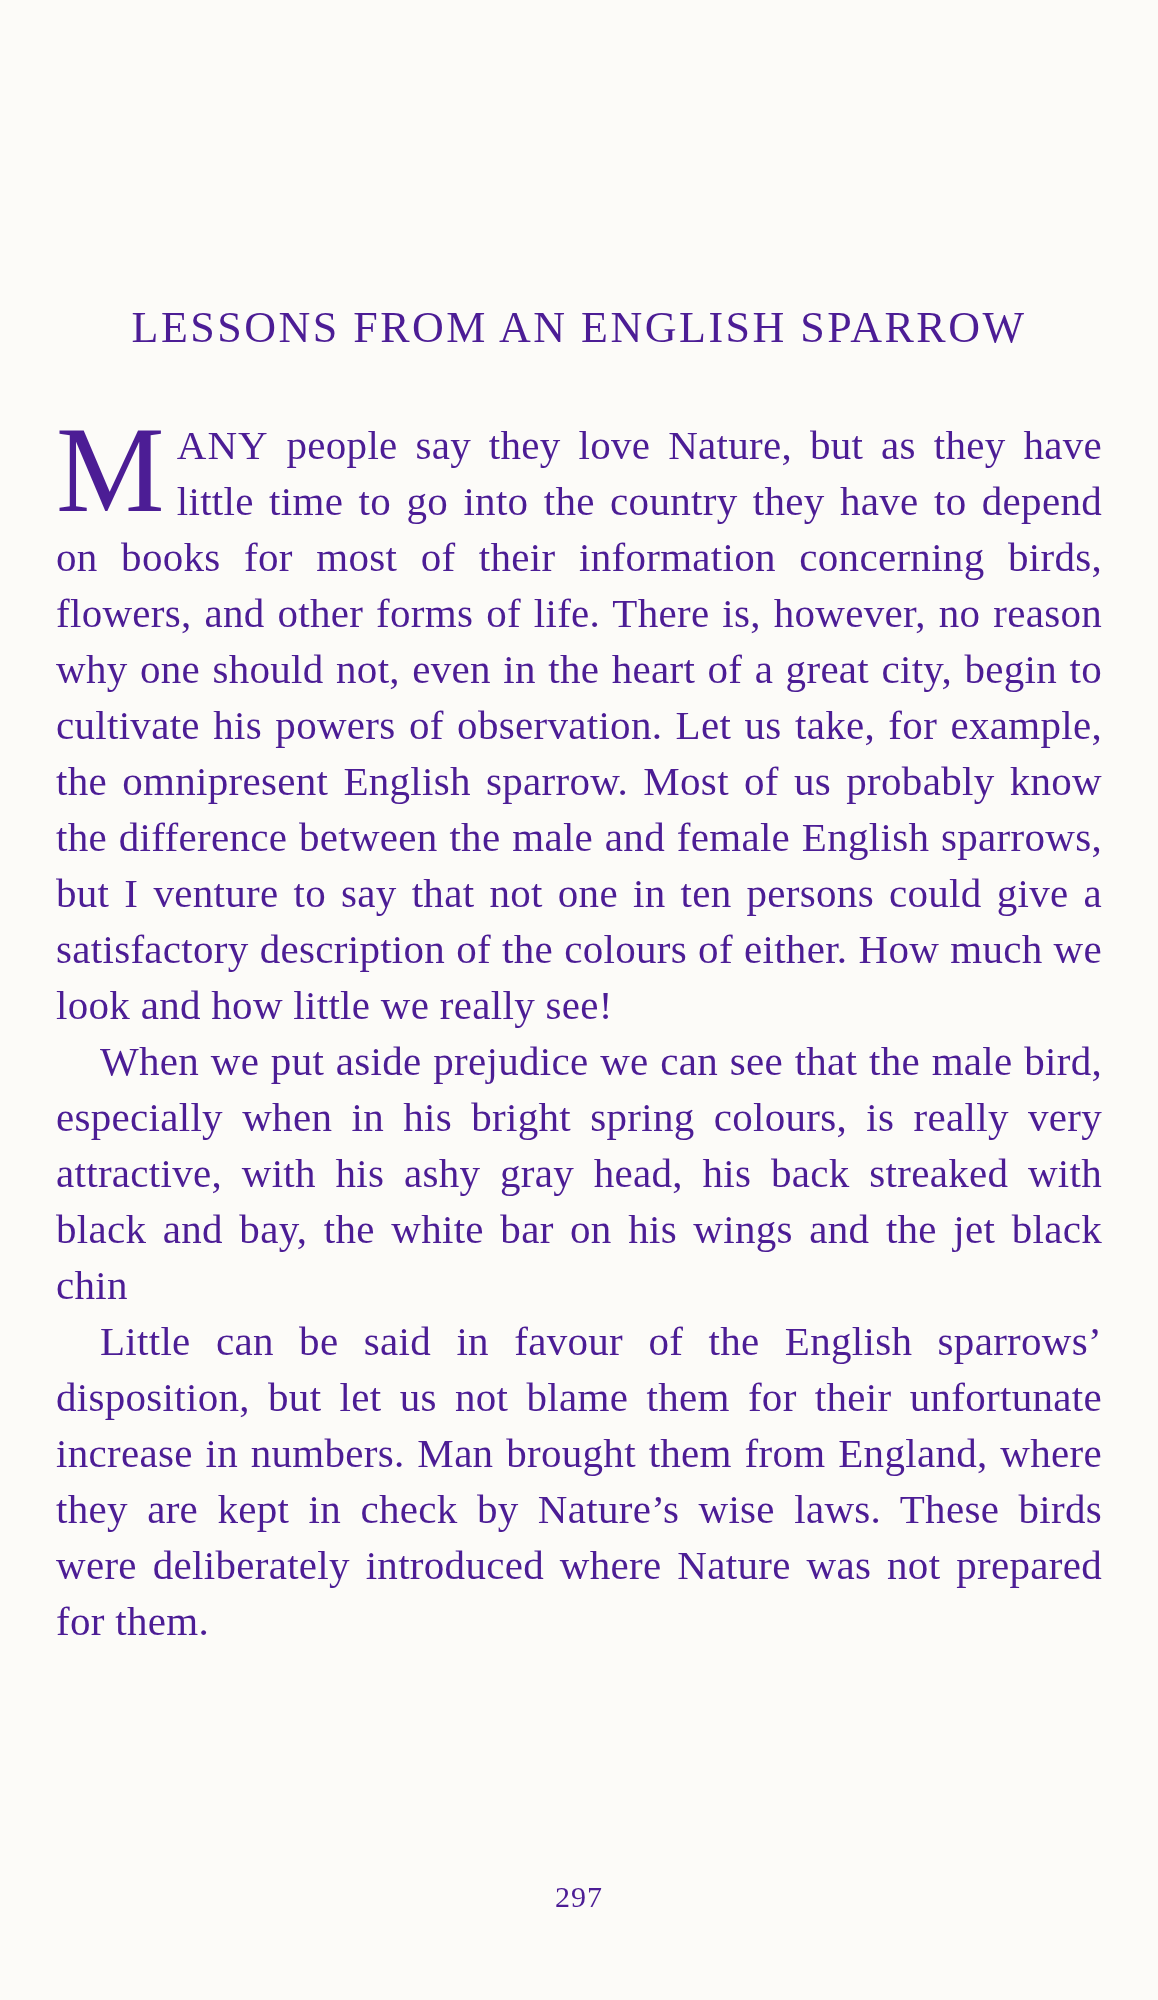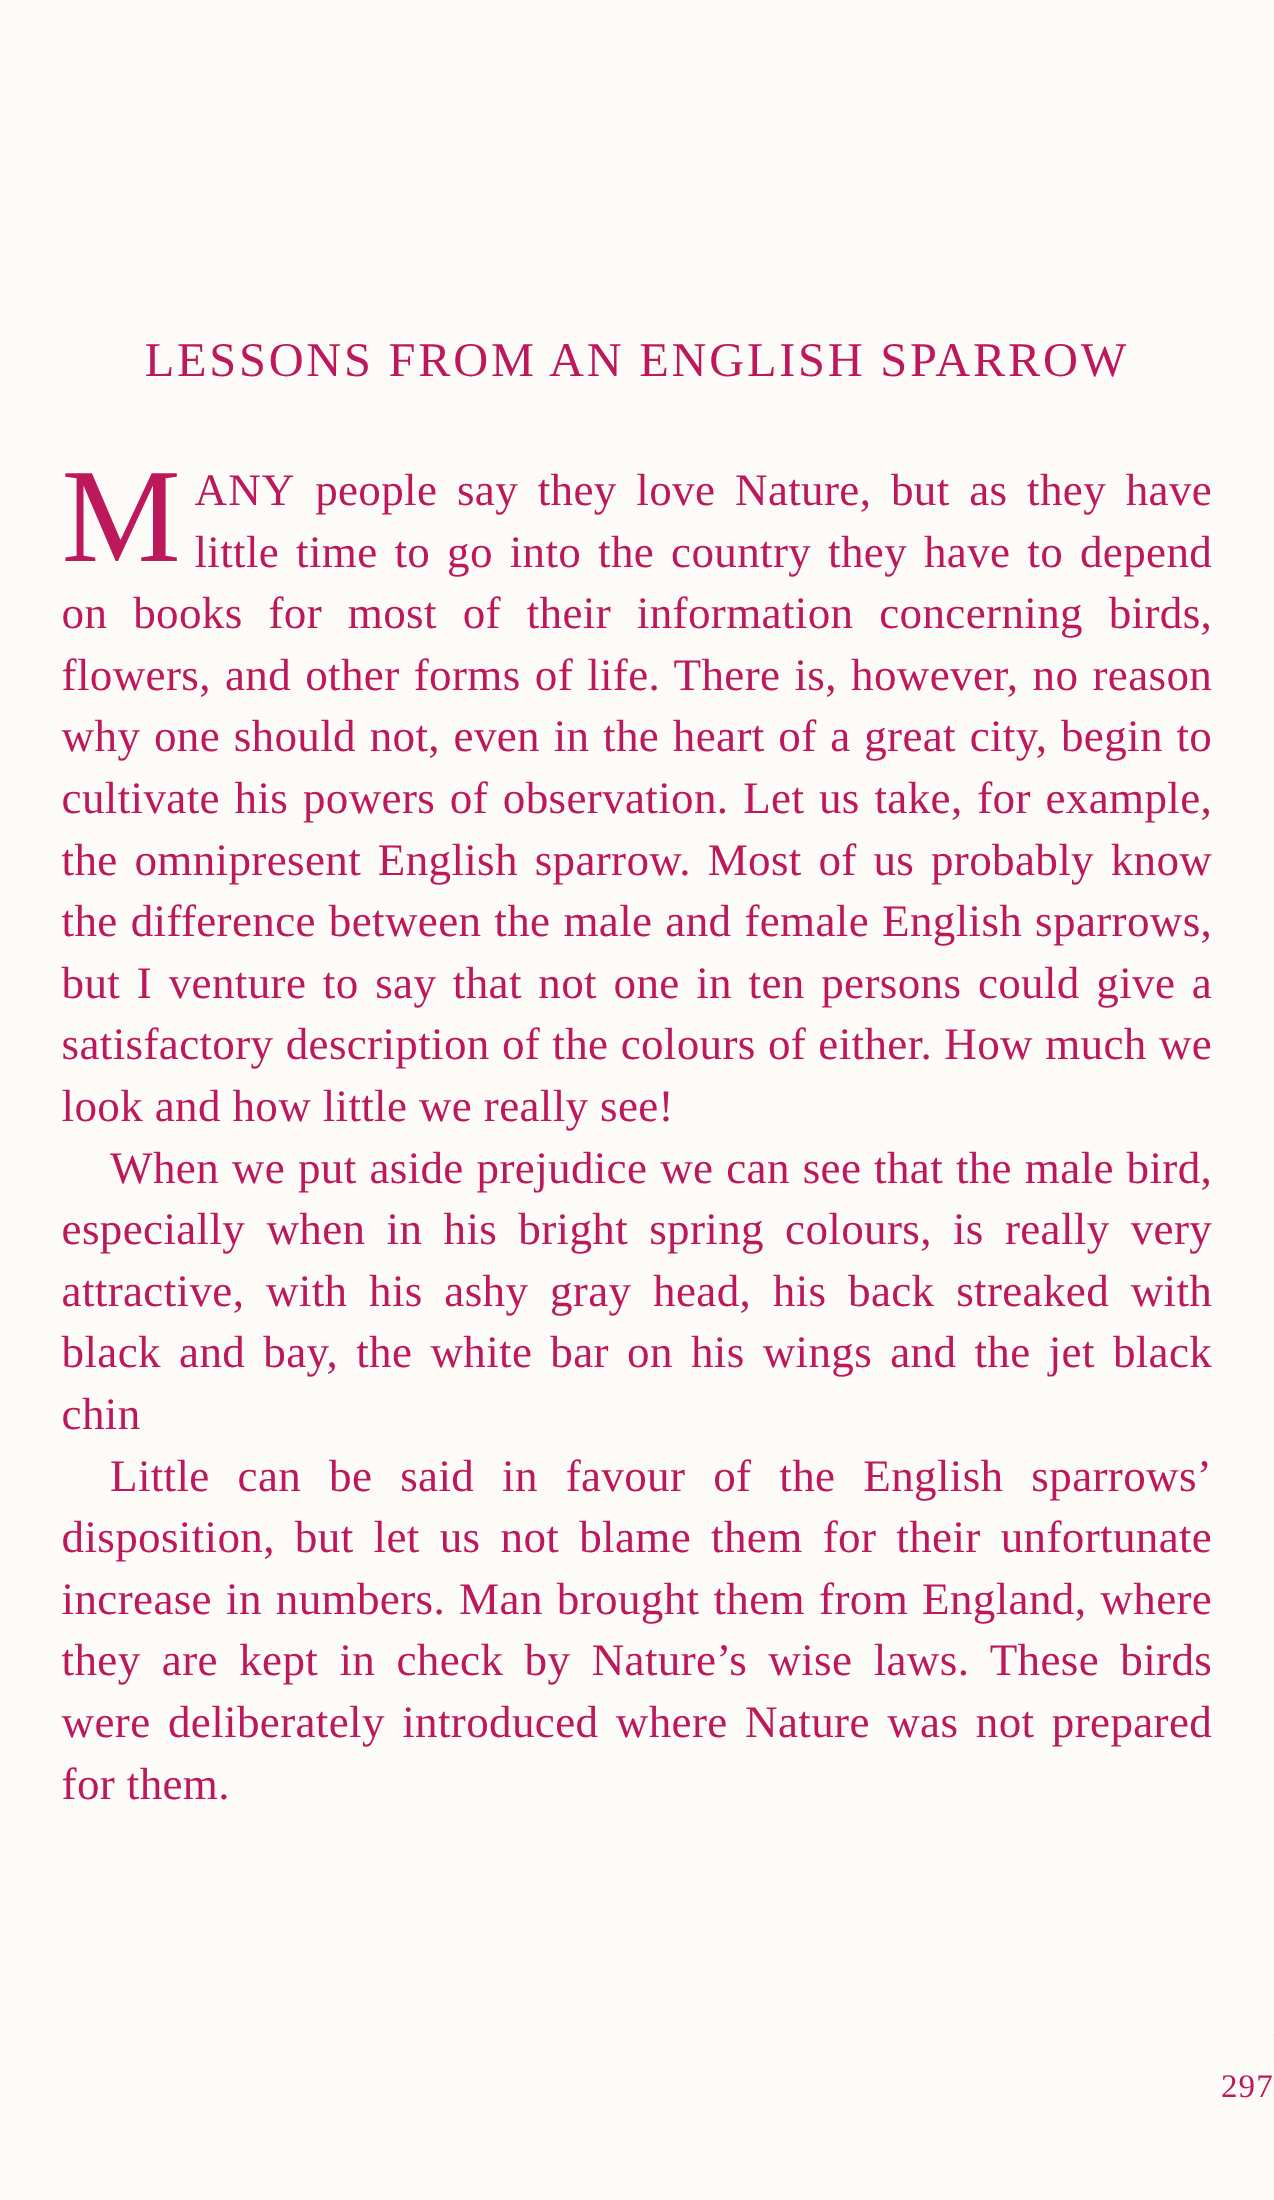--- a/index.html
+++ b/index.html
@@ -7,21 +7,21 @@
     padding: 0;
     background: #e9e7e2;
   }
   .page {
     position: relative;
     width: 1158px;
     height: 2000px;
     margin: 0 auto;
     box-sizing: border-box;
     background: #fcfbf8;
-    color: #be185d;
+    color: #4c1d95;
     font-family: "Liberation Serif", "DejaVu Serif", serif;
     padding: 302px 56px 0 56px;
     overflow: hidden;
   }
   .title {
     text-align: center;
     font-size: 44px;
     font-weight: 500;
     letter-spacing: 2.5px;
     margin: 0 0 64px 0;
@@ -47,21 +47,21 @@
     font-weight: 500;
   }
   .lead-word {
     letter-spacing: 1px;
   }
   .page-number {
     position: absolute;
     left: 0;
     right: 0;
     top: 1880px;
-    text-align: right;
+    text-align: center;
     font-size: 30px;
     font-weight: 500;
     letter-spacing: 1px;
   }
 </style>
 </head>
 <body>
 
 <div class="page">
 

